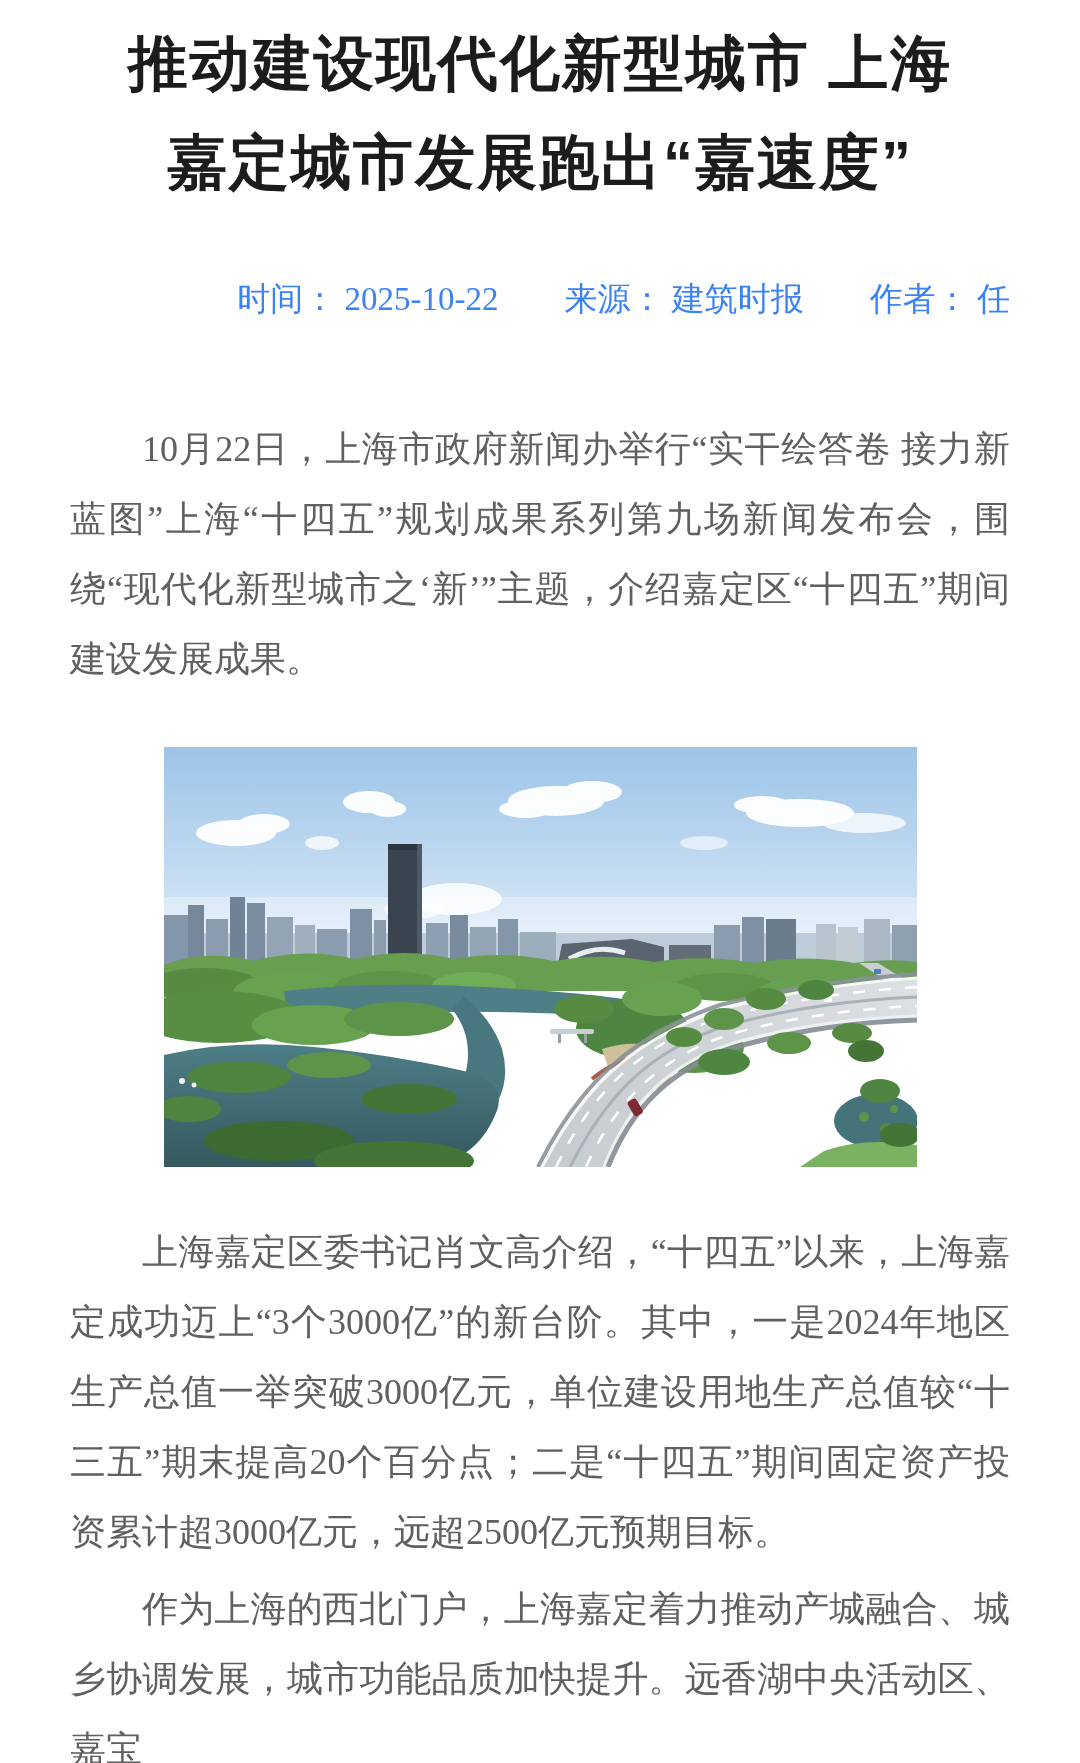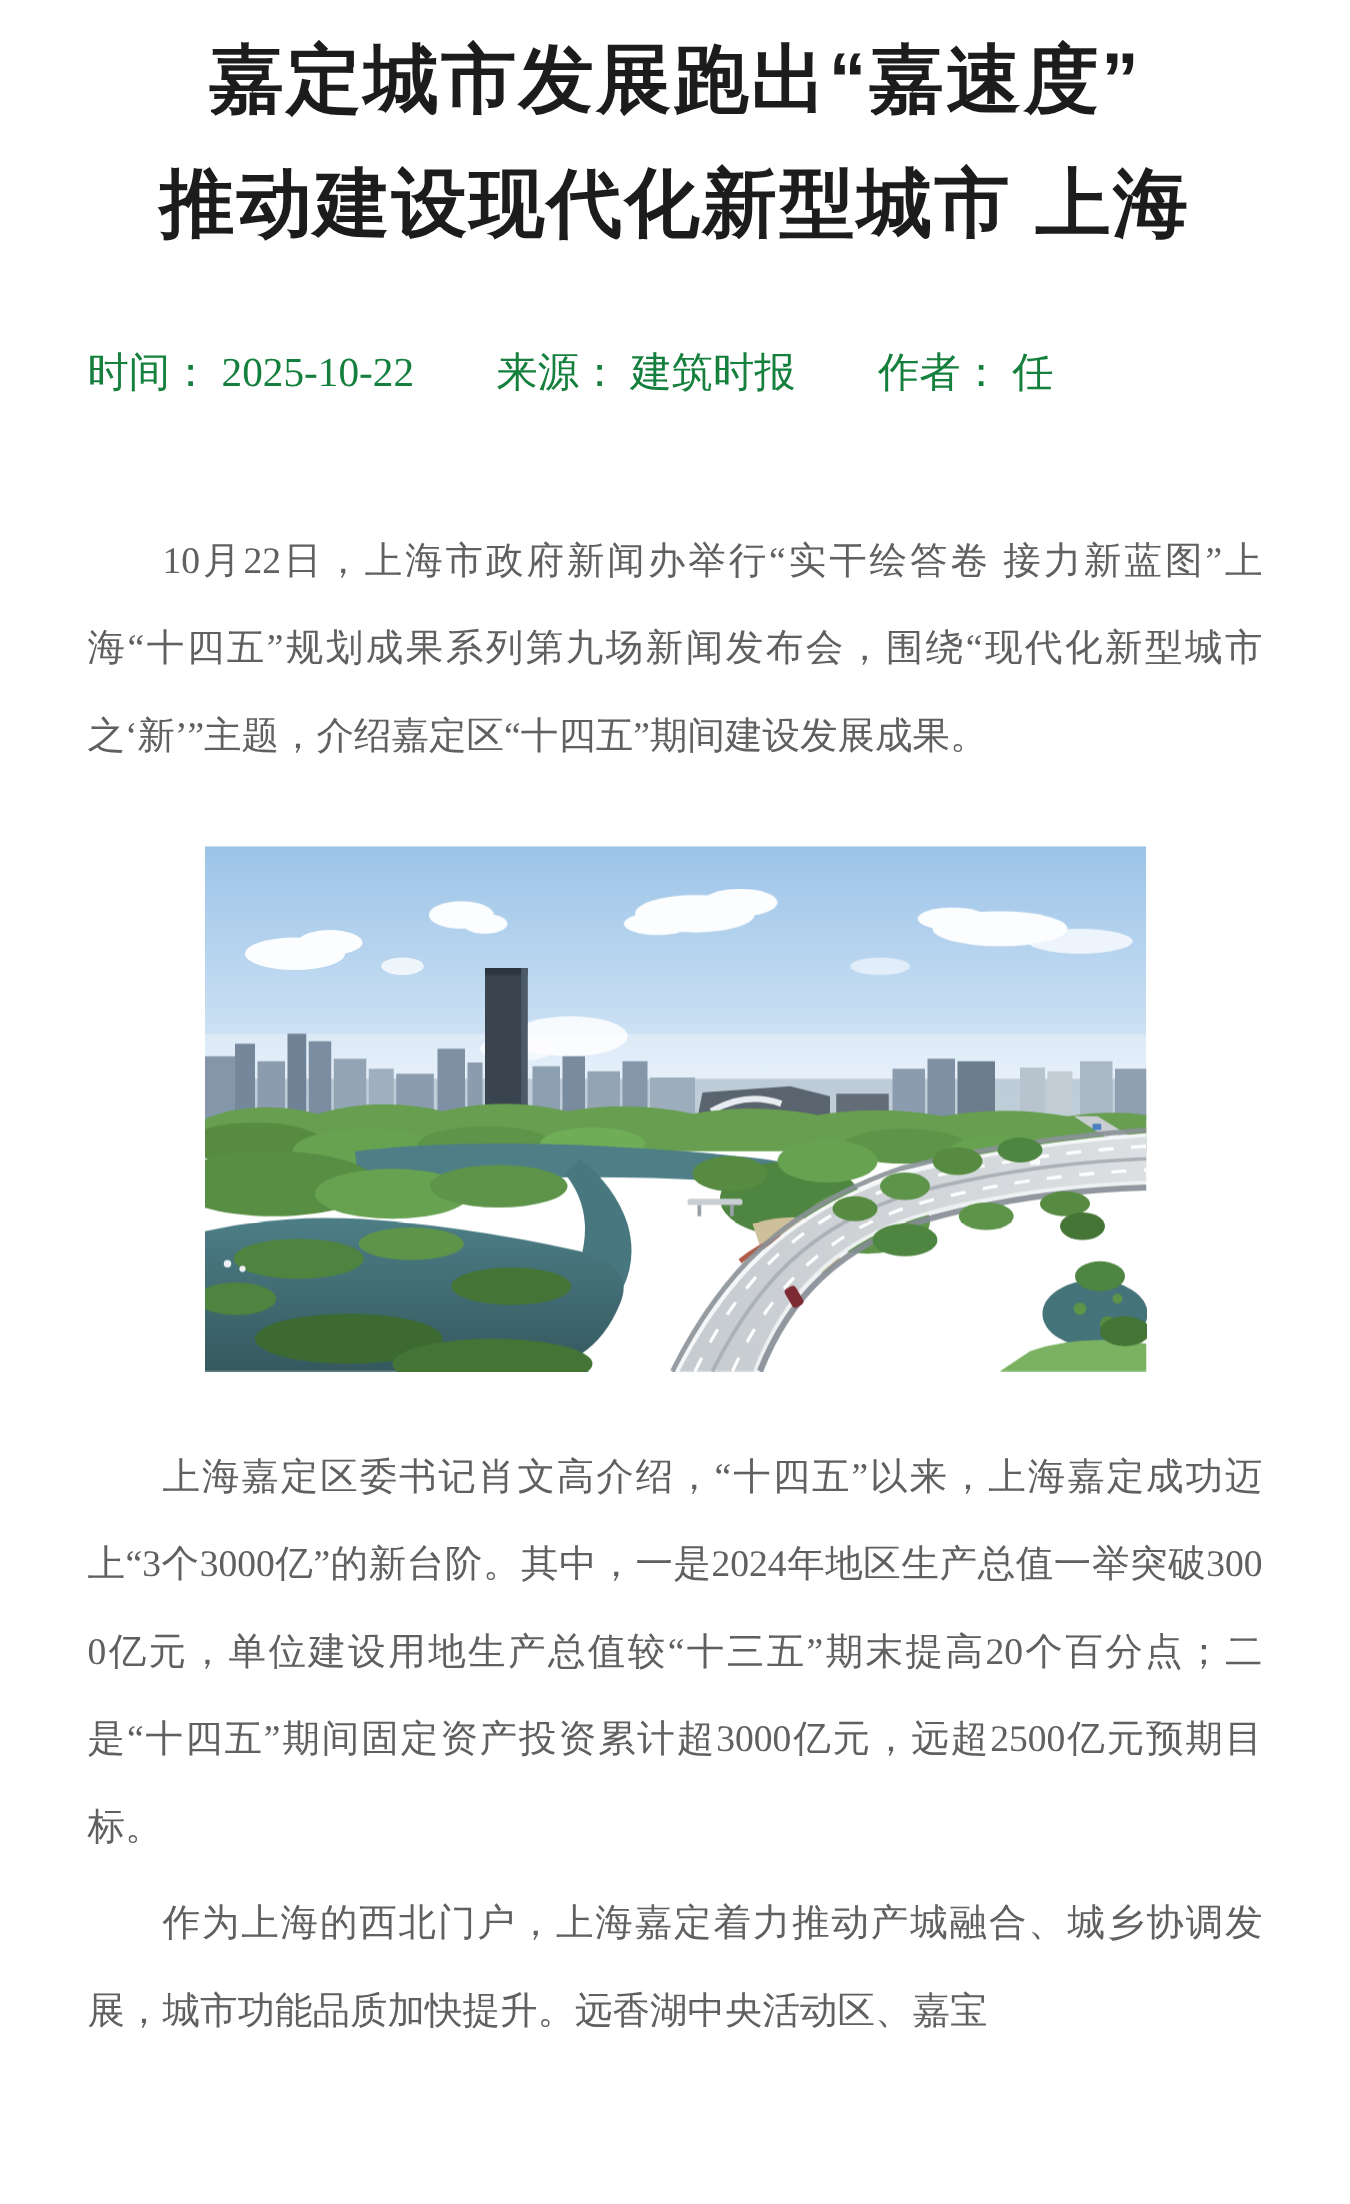--- a/index.html
+++ b/index.html
@@ -20,28 +20,28 @@
     line-height: 99px;
     letter-spacing: 2px;
     color: #1c1c1c;
     text-align: center;
   }
 
   .meta {
     margin-top: 60px;
     font-size: 33px;
     line-height: 54px;
-    color: #15803d;
-    text-align: left;
+    color: #3b82f6;
+    text-align: right;
   }
 
   .article { margin-top: 88px; }
   .article p {
     margin: 0;
-    font-size: 30px;
+    font-size: 36px;
     line-height: 70px;
     color: #606060;
     text-align: justify;
     text-indent: 2em;
     word-break: break-all;
   }
   .para-2 { margin-top: 50px !important; }
   .para-3 { margin-top: 7px !important; }
 
   .photo {
@@ -50,22 +50,22 @@
     height: 420px;
     margin: 53px auto 0 auto;
   }
 </style>
 </head>
 <body>
 
 <div class="page">
 
   <h1 class="title">
+    <div>推动建设现代化新型城市 上海</div>
     <div>嘉定城市发展跑出“嘉速度”</div>
-    <div>推动建设现代化新型城市 上海</div>
   </h1>
 
   <div class="meta">
     <div>时间： 2025-10-22　　来源： 建筑时报　　作者： 任</div>
   </div>
 
   <div class="article">
 
     <p class="para-1">10月22日，上海市政府新闻办举行“实干绘答卷 接力新蓝图”上海“十四五”规划成果系列第九场新闻发布会，围绕“现代化新型城市之‘新’”主题，介绍嘉定区“十四五”期间建设发展成果。</p>
 

